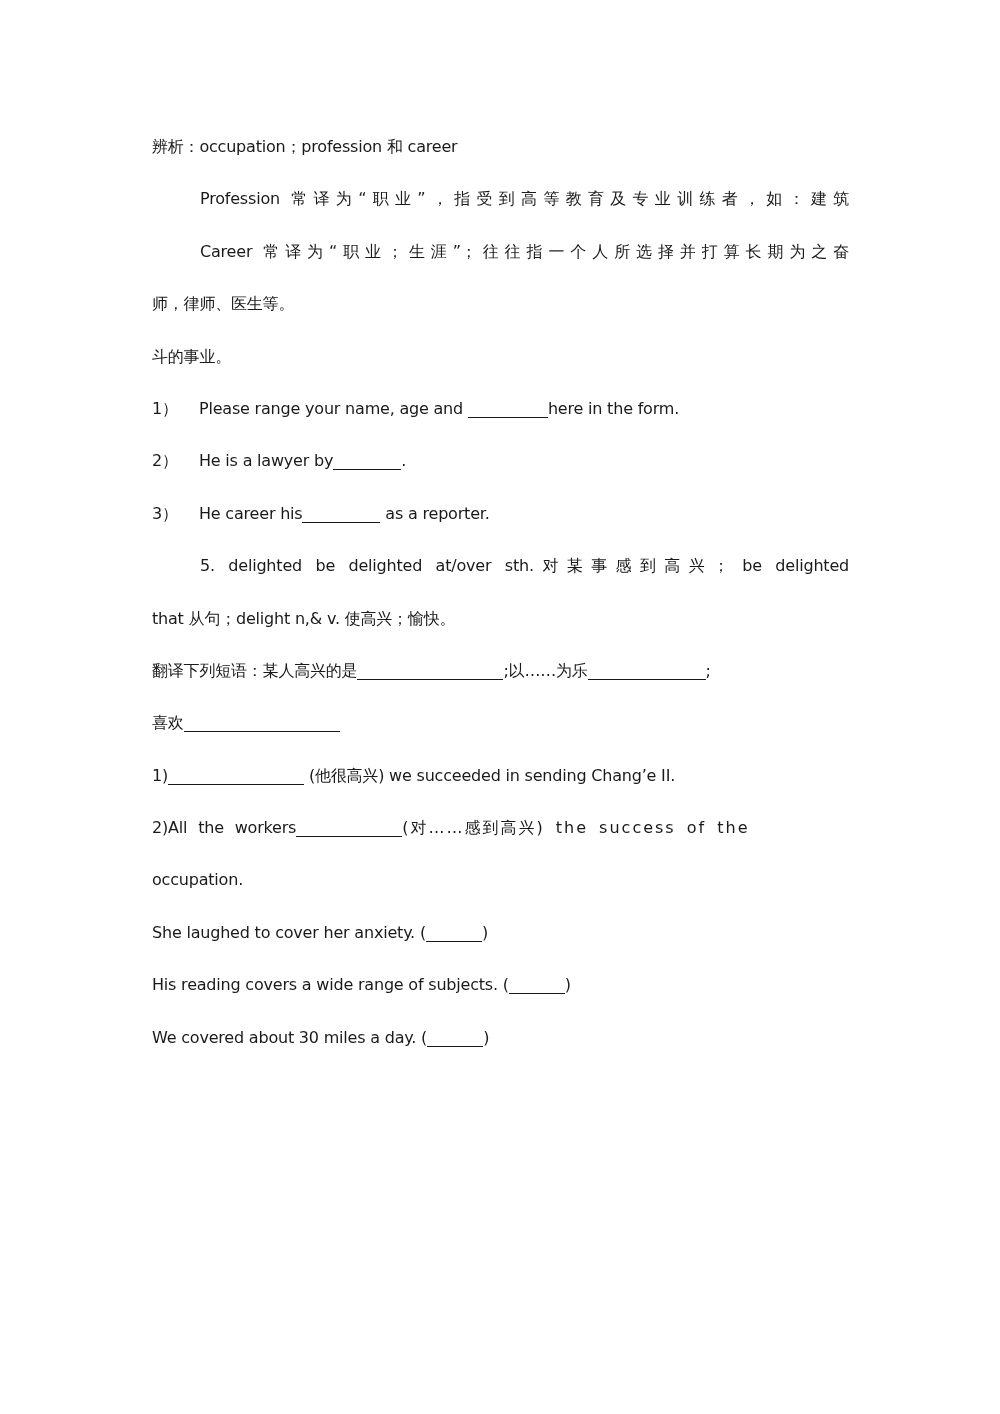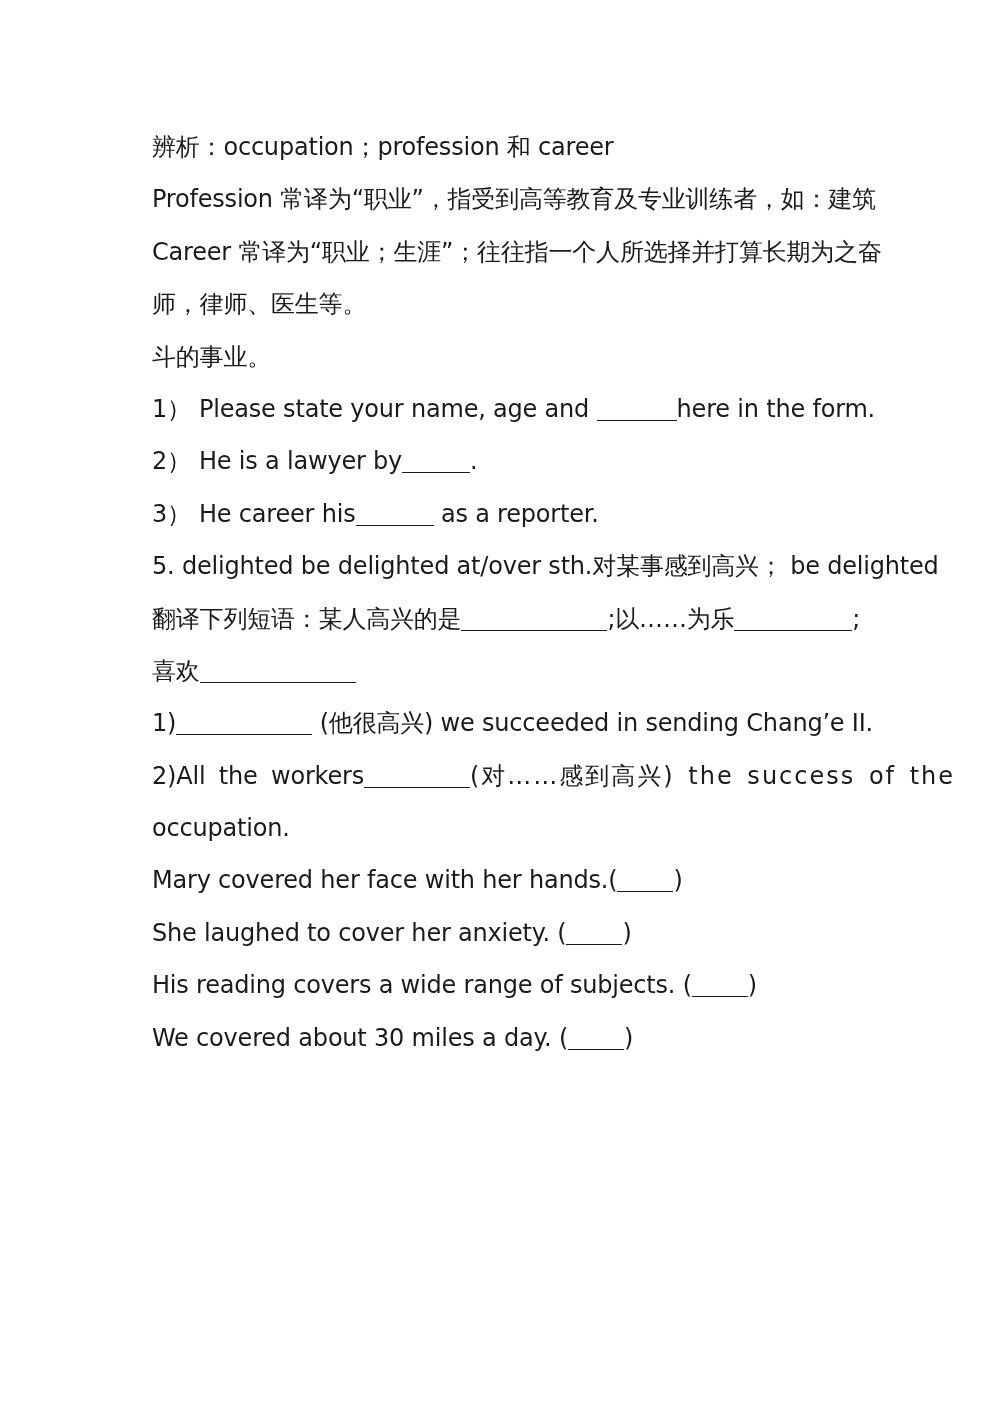--- a/index.html
+++ b/index.html
@@ -17,27 +17,28 @@
     }
     .page {
       position: absolute;
       left: 152px;
       top: 128px;
       width: 697px;
     }
     .line {
       height: 52.4px;
       line-height: 38px;
-      font-size: 24px;
+      font-size: 16px;
       white-space: nowrap;
       letter-spacing: -0.2px;
     }
     .line.justify {
       text-align: justify;
       text-align-last: justify;
+      margin-left: 48px;
     }
     .num {
       display: inline-block;
       width: 47px;
     }
     .blank {
       display: inline-block;
       border-bottom: 1px solid #1a1a1a;
       height: 26px;
       vertical-align: baseline;
@@ -49,51 +50,49 @@
 
 <div class="page">
 
   <div class="line">辨析：occupation；profession 和 career</div>
   <div class="line justify">Profession  常译为“职业”，指受到高等教育及专业训练者，如：建筑</div>
   <div class="line justify">Career 常译为“职业；生涯”；往往指一个人所选择并打算长期为之奋</div>
   <div class="line">师，律师、医生等。</div>
   <div class="line">斗的事业。</div>
 
   <div class="line">
-    <span class="num">1）</span><span>Please state your name, age and </span><span class="blank" style="width:80px"></span><span>here in the form.</span>
+    <span class="num">1）</span><span>Please range your name, age and </span><span class="blank" style="width:80px"></span><span>here in the form.</span>
   </div>
   <div class="line">
     <span class="num">2）</span><span>He is a lawyer by</span><span class="blank" style="width:68px"></span><span>.</span>
   </div>
   <div class="line">
     <span class="num">3）</span><span>He career his</span><span class="blank" style="width:78px"></span><span> as a reporter.</span>
   </div>
 
   <div class="line justify">5. delighted be delighted at/over sth.对某事感到高兴；    be delighted</div>
+  <div class="line">that  从句；delight n,&amp; v.  使高兴；愉快。</div>
 
   <div class="line">
     <span>翻译下列短语：某人高兴的是</span><span class="blank" style="width:146px"></span><span>;以……为乐</span><span class="blank" style="width:118px"></span><span>;</span>
   </div>
   <div class="line">
     <span>喜欢</span><span class="blank" style="width:156px"></span>
   </div>
 
   <div class="line">
     <span>1)</span><span class="blank" style="width:136px"></span><span> (他很高兴) we succeeded in sending Chang’e II.</span>
   </div>
   <div class="line" style="white-space:nowrap">
     <span style="word-spacing:6px">2)All  the  workers</span><span class="blank" style="width:106px"></span><span style="word-spacing:4px;letter-spacing:2px">(对……感到高兴)  the  success  of  the</span>
   </div>
   <div class="line">occupation.</div>
 
 
   <div class="line">
-    <span>Mary covered her face with her hands.(</span><span class="blank" style="width:56px"></span><span>)</span>
-  </div>
-  <div class="line">
     <span>She laughed to cover her anxiety. (</span><span class="blank" style="width:56px"></span><span>)</span>
   </div>
   <div class="line">
     <span>His reading covers a wide range of subjects. (</span><span class="blank" style="width:56px"></span><span>)</span>
   </div>
   <div class="line">
     <span>We covered about 30 miles a day. (</span><span class="blank" style="width:56px"></span><span>)</span>
   </div>
 
 </div>

